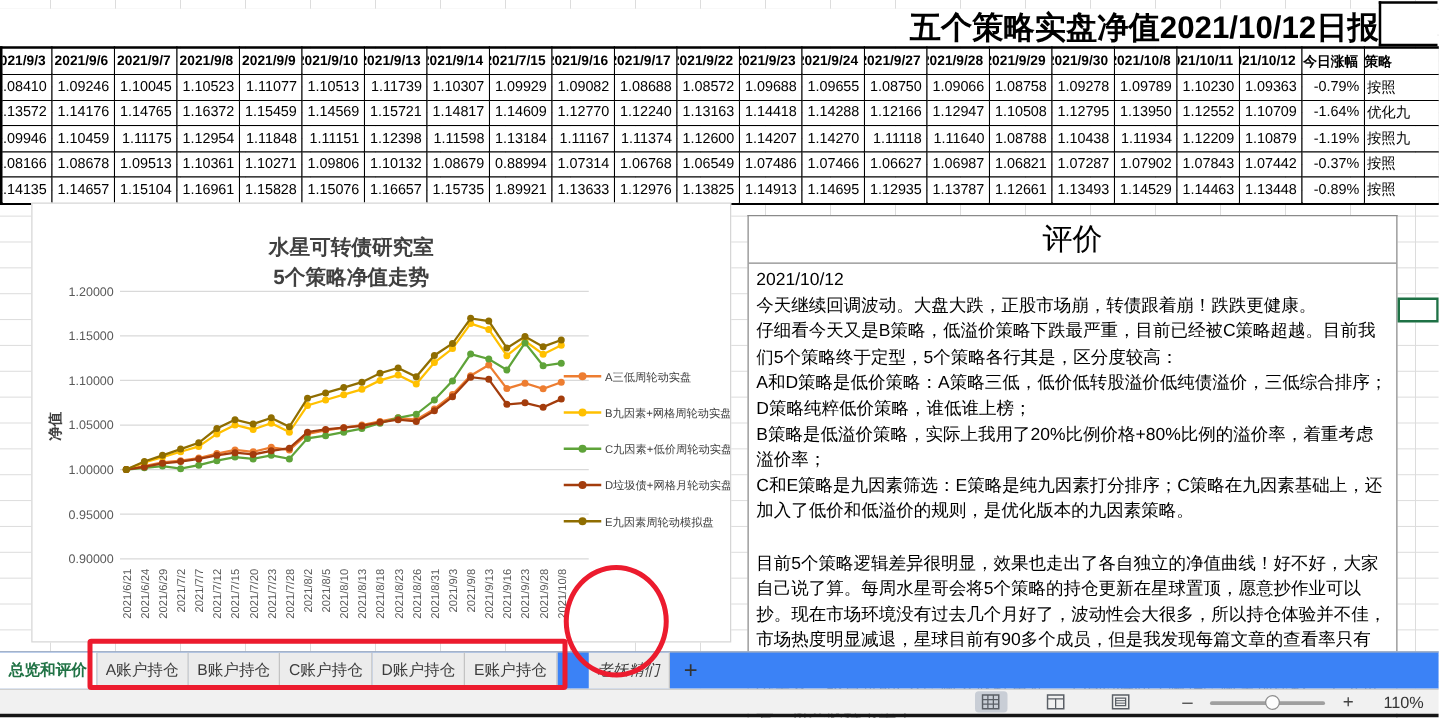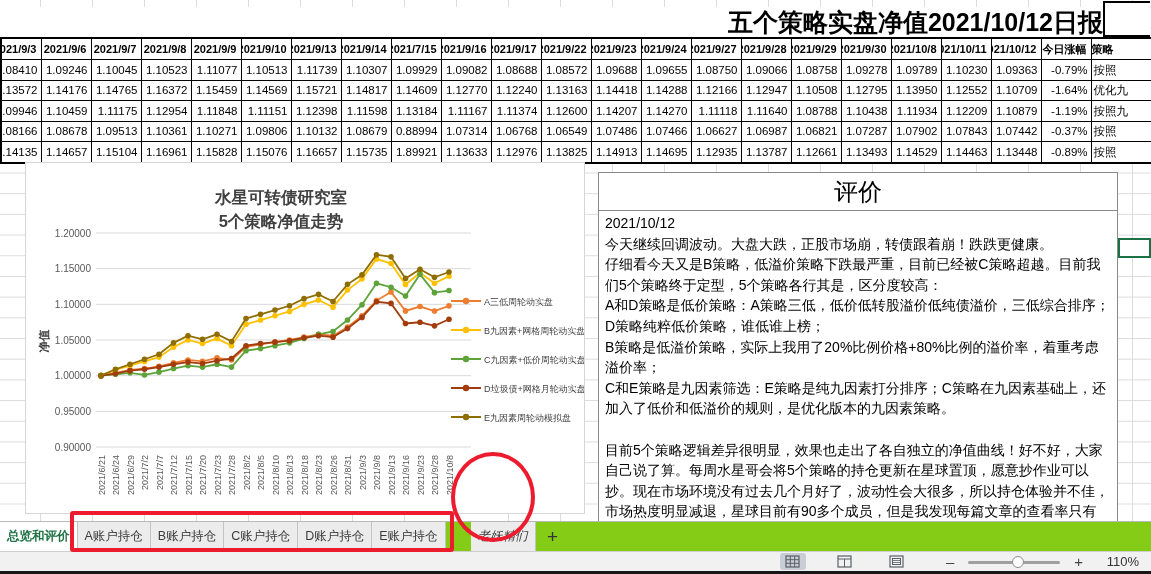--- a/index.html
+++ b/index.html
@@ -22,21 +22,21 @@
   td.strat{font-size:15px;text-align:right;}
   td.strat .cells{position:absolute;left:2px;top:50%;transform:translateY(-50%);white-space:nowrap;}
   th.strath{font-size:14px;text-align:left;}
   th.strath .cells{position:absolute;left:0;top:50%;transform:translateY(-50%);white-space:nowrap;}
   .chart-box{position:absolute;left:25px;top:162px;width:560px;height:352px;background:#fff;border:1px solid #d6d6d6;box-sizing:border-box;}
   .comment-panel{position:absolute;left:598px;top:172px;width:520px;height:434px;background:#fff;border:1px solid #8a8a8a;border-bottom:none;box-sizing:border-box;}
   .comment-header{height:37px;line-height:37px;text-align:center;font-size:24px;color:#000;border-bottom:1px solid #8a8a8a;}
   .comment-body{padding:2px 6px 0 6px;font-size:14px;line-height:20.6px;color:#000;}
   .cline{min-height:20.6px;}
   .green-cell{position:absolute;left:1118px;top:238px;width:33px;height:20px;background:#fff;border:2px solid #1e7145;box-sizing:border-box;}
-  .tabbar{position:absolute;left:0;top:521px;width:1151px;height:30px;background:#84cc16;border-top:1px solid #b8b8b8;display:flex;align-items:stretch;font-size:12.5px;box-sizing:border-box;}
+  .tabbar{position:absolute;left:0;top:521px;width:1151px;height:30px;background:#3b82f6;border-top:1px solid #b8b8b8;display:flex;align-items:stretch;font-size:12.5px;box-sizing:border-box;}
   .tab{padding:0 7px;display:flex;align-items:center;border-right:1px solid #c3c3c3;color:#3c3c3c;background:#ececec;white-space:nowrap;cursor:default;}
   .tab.active{background:#fff;color:#217346;font-weight:bold;}
   .add-tab{width:34px;display:flex;align-items:center;justify-content:center;font-size:19px;color:#333;background:transparent;}
   .statusbar{position:absolute;left:0;top:551px;width:1151px;height:20px;background:#f1f1f1;border-top:1px solid #cfcfcf;display:flex;align-items:center;justify-content:flex-end;box-sizing:border-box;padding-right:12px;}
   .sb-icons{display:flex;align-items:center;gap:26px;margin-right:36px;}
   .sb-icon{display:flex;align-items:center;justify-content:center;width:26px;height:17px;border-radius:3px;}
   .sb-icon.active{background:#c9ced6;}
   .zoom-group{display:flex;align-items:center;gap:14px;}
   .zoom-btn{font-size:15px;color:#444;line-height:14px;}
   .slider{position:relative;width:92px;height:12px;}

